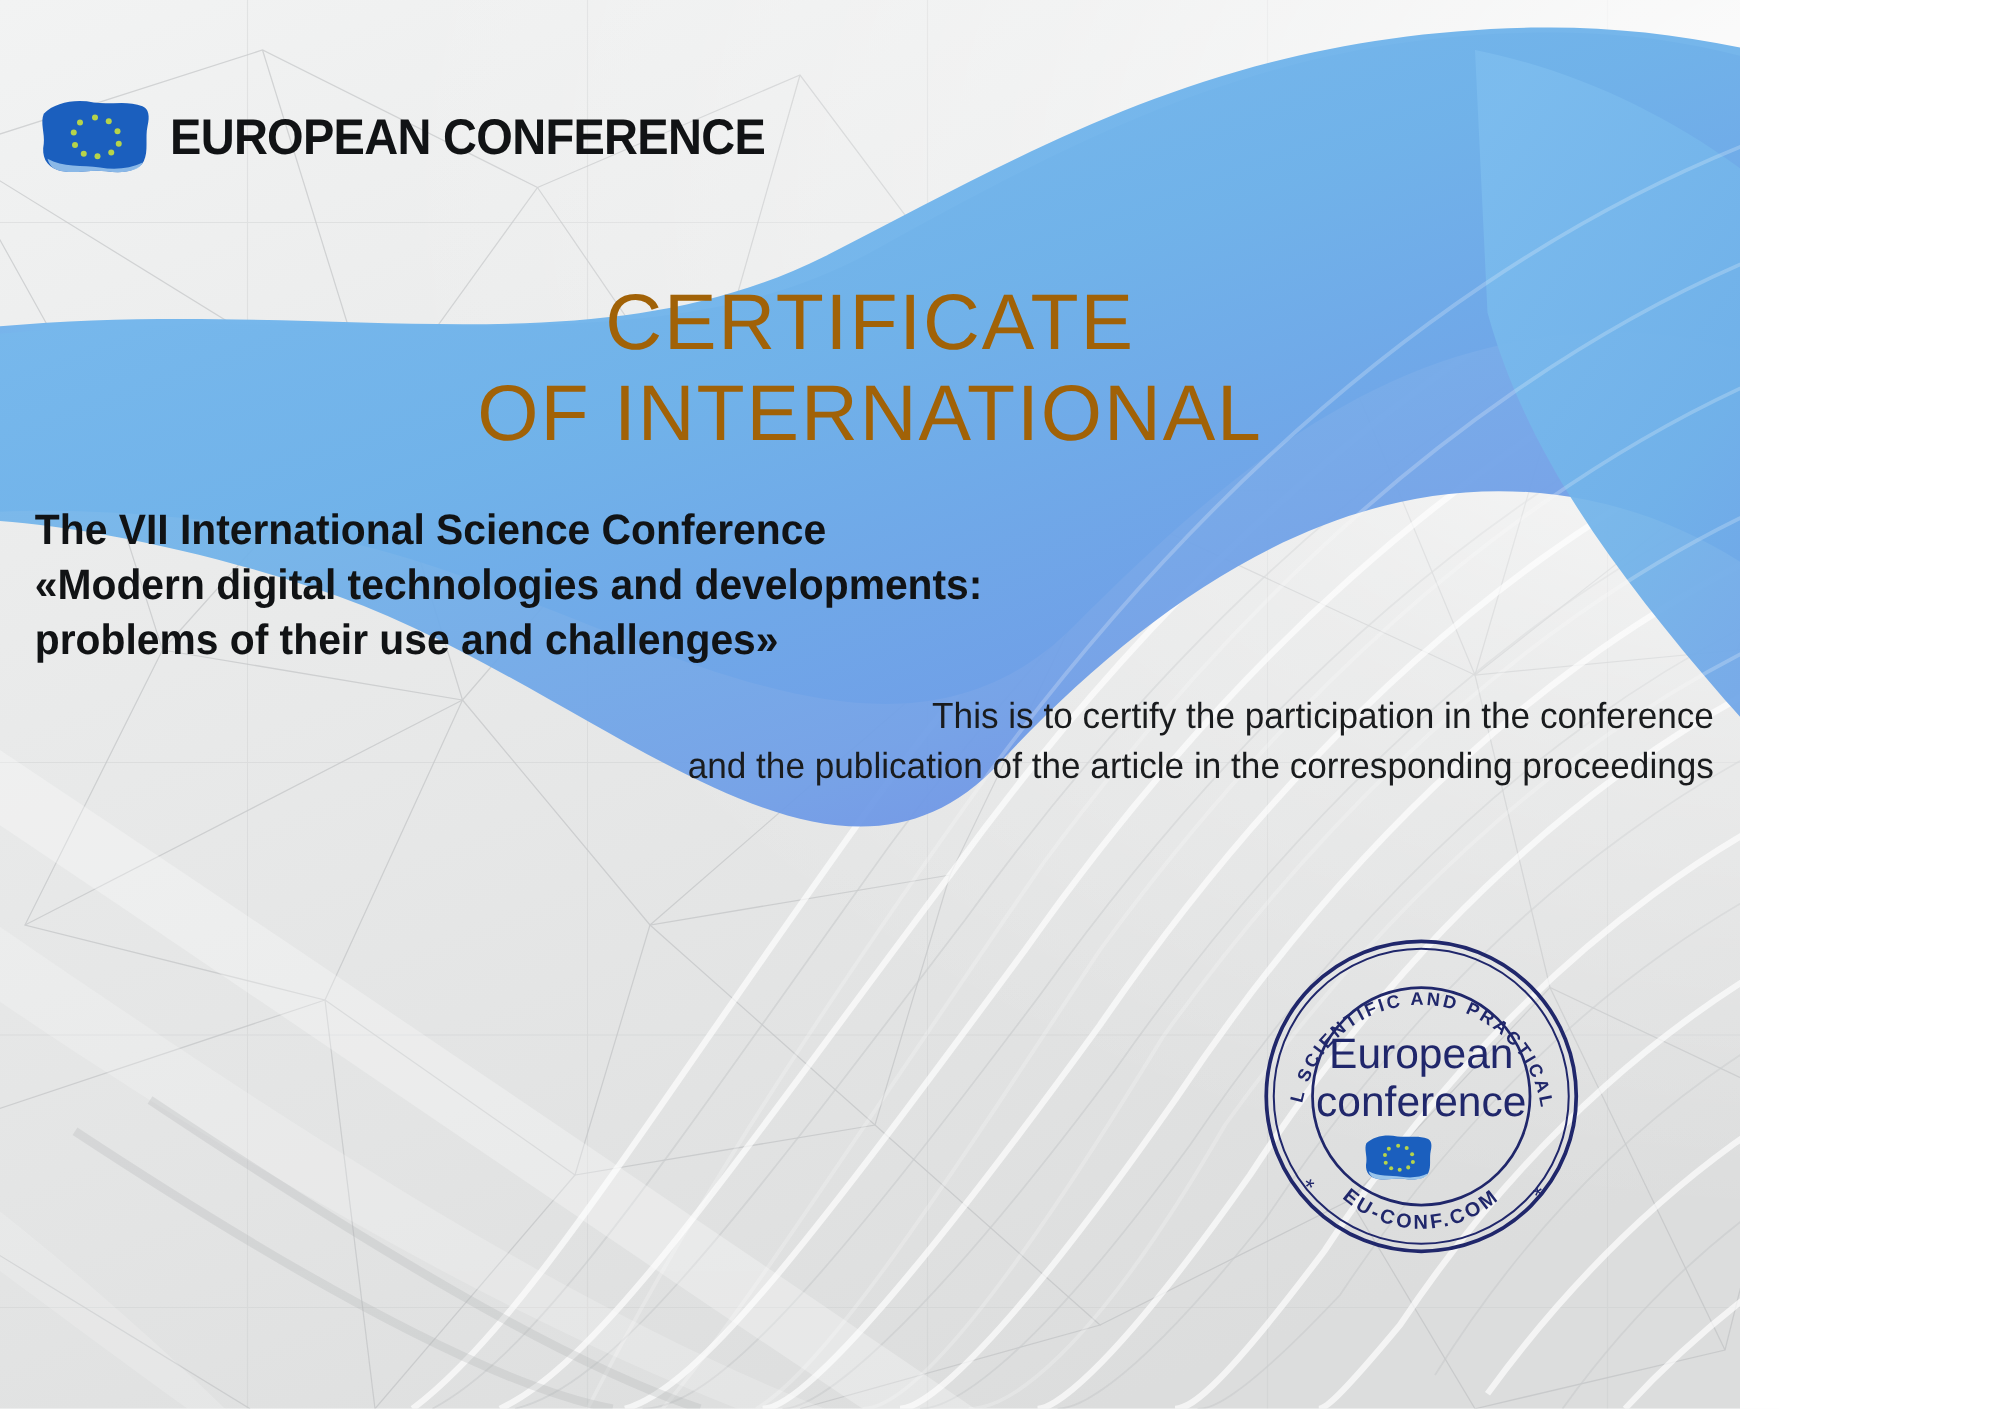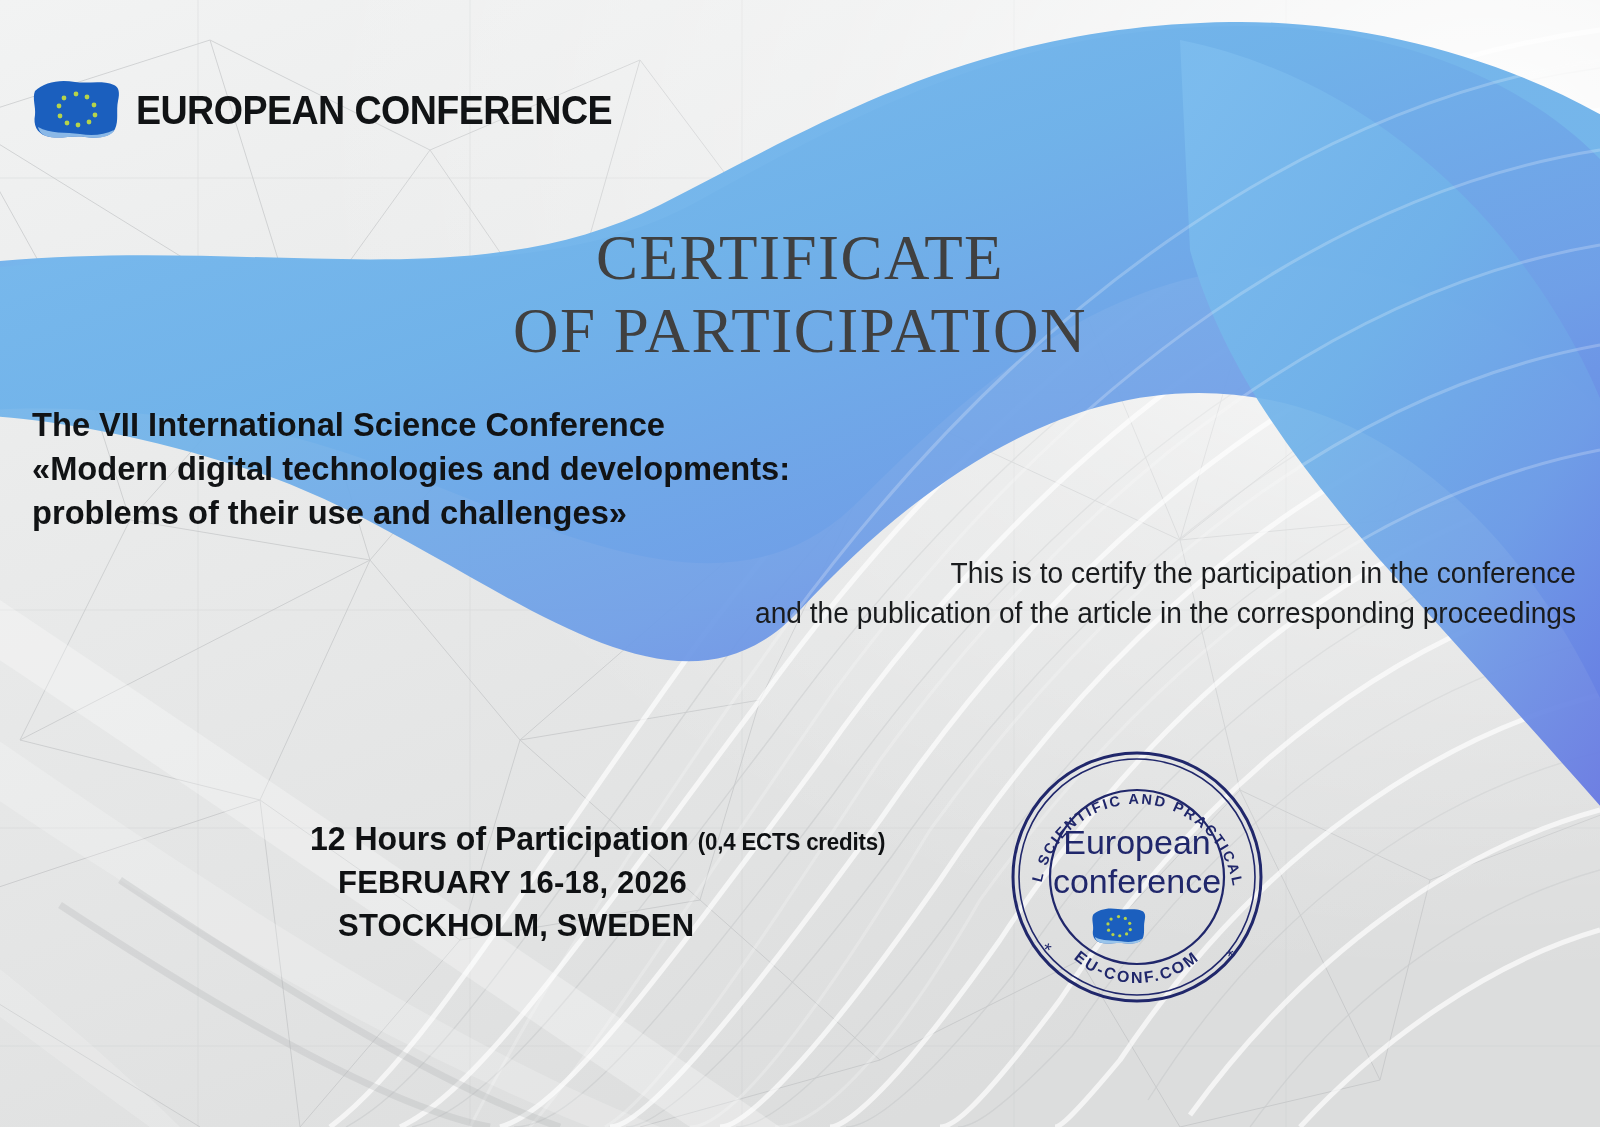--- a/index.html
+++ b/index.html
@@ -1,20 +1,20 @@
 <!DOCTYPE html>
 <html><head>
 <meta charset="utf-8">
 <title>Certificate of Participation</title>
 <style>
   html,body{margin:0;padding:0;background:#ffffff;}
   *{box-sizing:border-box;}
   #page{
     position:relative;
-    width:1600px;
+    width:1392px;
     height:1127px;
     overflow:hidden;
     font-family:"Liberation Sans", sans-serif;
     background:#eceded;
   }
   #bg-svg{position:absolute;inset:0;width:1600px;height:1127px;display:block;}
 
   
   #brand{
     position:absolute;
@@ -38,23 +38,23 @@
 
   
   #title-block{
     position:absolute;
     left:0; right:0; top:222px;
     text-align:center;
     z-index:6;
     pointer-events:none;
   }
   #title-line1, #title-line2{
-    font-family:Liberation Serif, serif;
+    font-family:Liberation Sans, sans-serif;
     font-weight:300;
-    color:#404040;
+    color:#a16207;
     letter-spacing:1.5px;
     line-height:1.16;
     white-space:nowrap;
   }
   #title-line1{font-size:63px;}
   #title-line2{font-size:63px;}
 
   
   #conf-block{
     position:absolute;
@@ -348,43 +348,35 @@
           <circle cx="29" cy="29" r="2.4"></circle>
           <circle cx="34" cy="21" r="2.4"></circle>
         </g>
       </svg>
     </span>
     <span id="brand-text">EUROPEAN CONFERENCE</span>
   </div>
 
   <div id="title-block">
     <div id="title-line1">CERTIFICATE</div>
-    <div id="title-line2">OF PARTICIPATION</div>
+    <div id="title-line2">OF INTERNATIONAL</div>
   </div>
 
   <div id="conf-block">
     <div>The VII International Science Conference</div>
     <div>«Modern digital technologies and developments:</div>
     <div>problems of their use and challenges»</div>
   </div>
 
   <div id="certify-block">
     <div>This is to certify the participation in the conference</div>
     <div>and the publication of the article in the corresponding proceedings</div>
   </div>
 
 
-  <div id="details-block">
-    <div id="detail-hours">
-      <span>12 Hours of Participation</span>
-      <span id="detail-ects">(0,4 ECTS credits)</span>
-    </div>
-    <div id="detail-date">FEBRUARY 16-18, 2026</div>
-    <div id="detail-place">STOCKHOLM, SWEDEN</div>
-  </div>
 
   <div id="seal">
     <svg viewBox="0 0 258 258" aria-hidden="true">
       <defs>
         <path id="ringTopPath" d="M 129,129 m -100,0 a 100,100 0 1 1 200,0" transform="rotate(0 129 129)" fill="none"></path>
         <path id="ringTopArc" d="M 33,139 A 97,97 0 0 1 225,139" fill="none"></path>
         <path id="ringBottomArc" d="M 35,141 A 94,94 0 0 0 223,141" fill="none"></path>
       </defs>
 
       <circle cx="129" cy="129" r="124" fill="none" stroke="#20276b" stroke-width="3"></circle>

